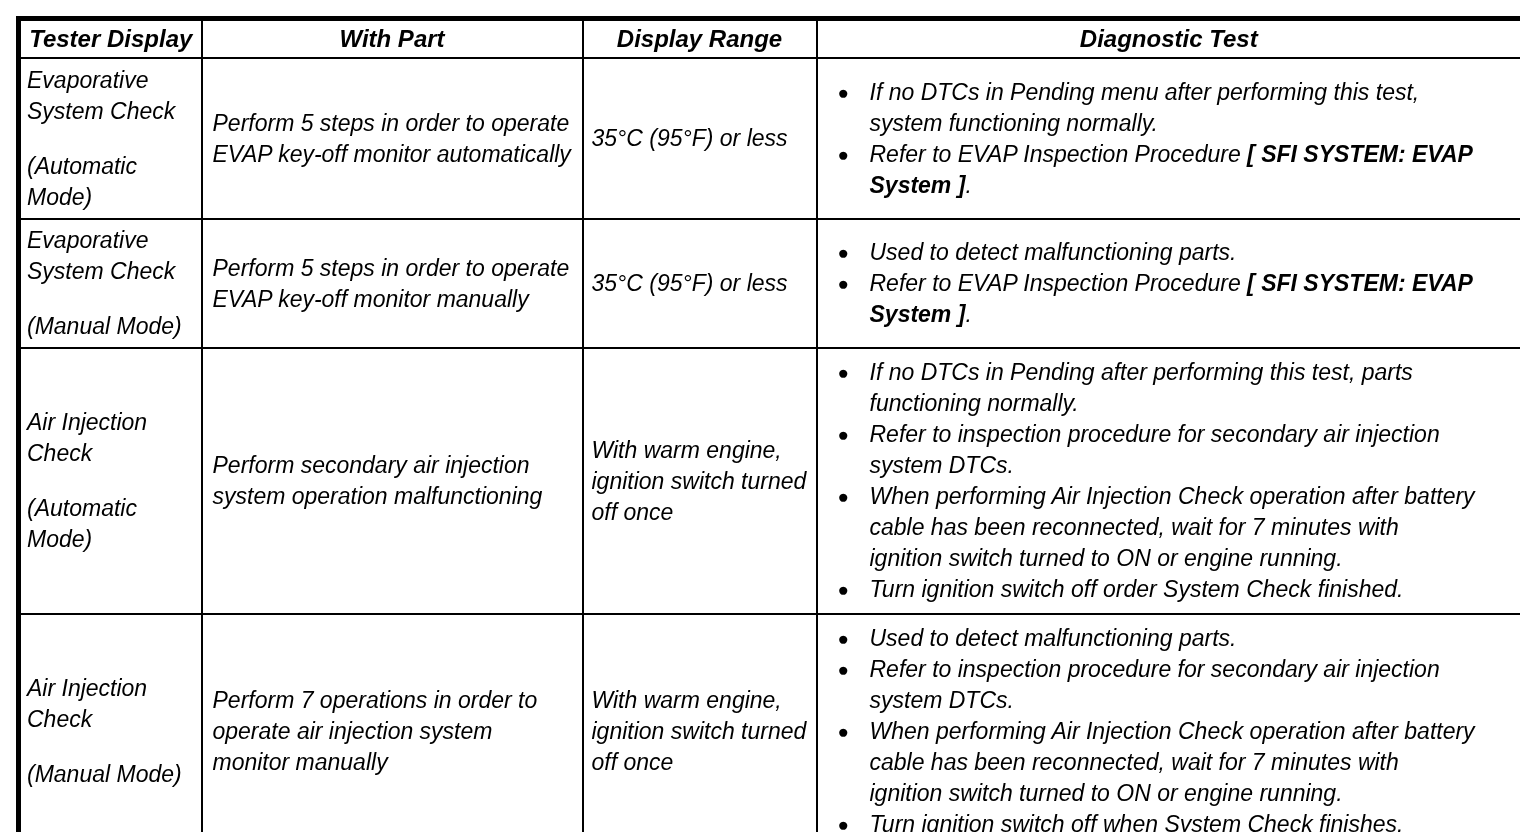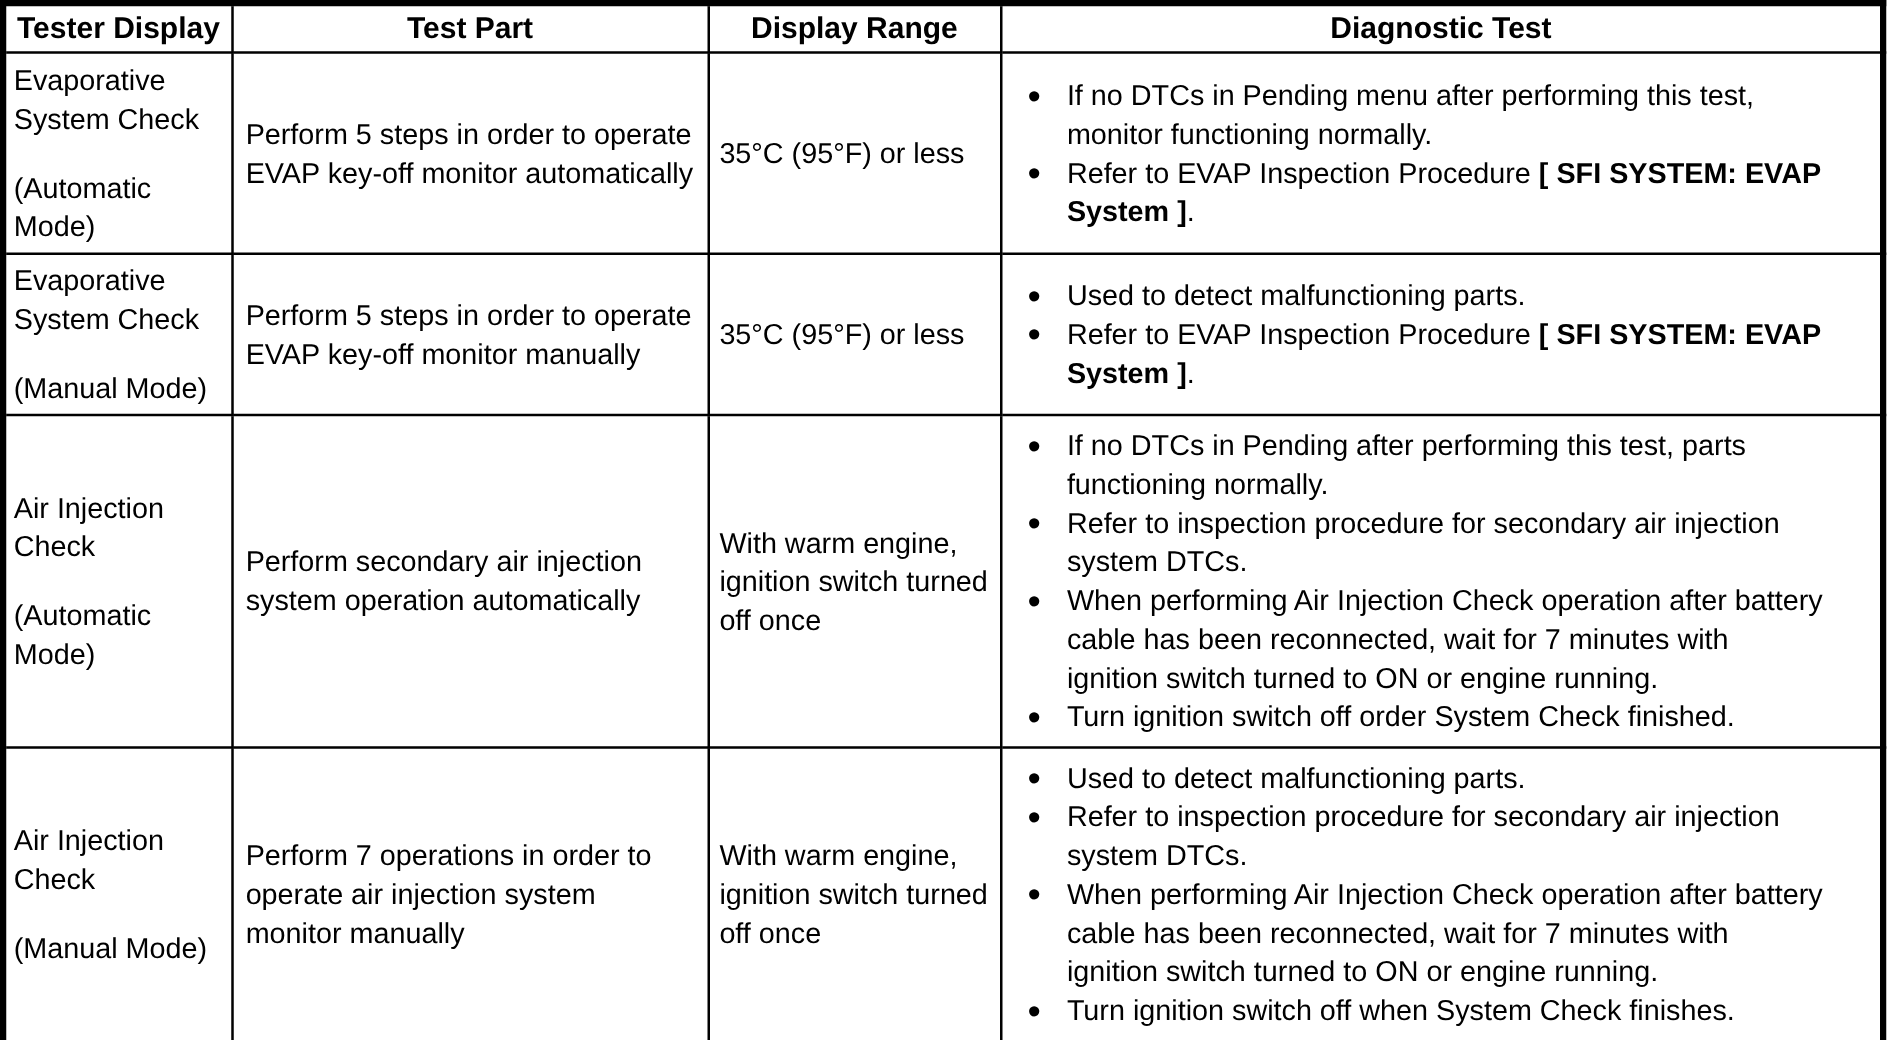--- a/index.html
+++ b/index.html
@@ -4,24 +4,25 @@
 <style>
   html, body {
     margin: 0;
     padding: 0;
     background: #ffffff;
   }
   .page {
     width: 1520px;
     height: 832px;
     box-sizing: border-box;
-    padding: 0;
+    padding: 16px;
     background: #ffffff;
     font-family: "Liberation Sans", sans-serif;
     color: #000000;
+    font-style: italic;
   }
   table.diag-table {
     width: 1504px;
     height: 816px;
     border-collapse: collapse;
     table-layout: fixed;
     border: 5px solid #000000;
   }
   col.c1 { width: 183px; }
   col.c2 { width: 381px; }
@@ -78,37 +79,37 @@
   <table class="diag-table">
     <colgroup>
       <col class="c1">
         <col class="c2">
         <col class="c3">
         <col class="c4">
     </colgroup>
     <thead>
       <tr class="header-row">
         <th>Tester Display</th>
-        <th>Test Part</th>
+        <th>With Part</th>
         <th>Display Range</th>
         <th>Diagnostic Test</th>
       </tr>
     </thead>
     <tbody>
         <tr>
           <td class="col-display">
             <div class="disp-line">Evaporative System Check</div>
             <div class="disp-line mode">(Automatic Mode)</div>
           </td>
           <td class="col-part">Perform 5 steps in order to operate EVAP key-off monitor automatically</td>
           <td class="col-range">35°C (95°F) or less</td>
           <td class="col-note">
             <div class="note">
               <span class="bullet">●</span>
-              <span class="note-text"><span class="">If no DTCs in Pending menu after performing this test, monitor functioning normally.</span></span>
+              <span class="note-text"><span class="">If no DTCs in Pending menu after performing this test, system functioning normally.</span></span>
             </div>
             <div class="note">
               <span class="bullet">●</span>
               <span class="note-text"><span class="">Refer to EVAP Inspection Procedure </span><span class="b">[ SFI SYSTEM: EVAP System ]</span><span class="">.</span></span>
             </div>
           </td>
         </tr>
         <tr>
           <td class="col-display">
             <div class="disp-line">Evaporative System Check</div>
@@ -125,21 +126,21 @@
               <span class="bullet">●</span>
               <span class="note-text"><span class="">Refer to EVAP Inspection Procedure </span><span class="b">[ SFI SYSTEM: EVAP System ]</span><span class="">.</span></span>
             </div>
           </td>
         </tr>
         <tr>
           <td class="col-display">
             <div class="disp-line">Air Injection Check</div>
             <div class="disp-line mode">(Automatic Mode)</div>
           </td>
-          <td class="col-part">Perform secondary air injection system operation automatically</td>
+          <td class="col-part">Perform secondary air injection system operation malfunctioning</td>
           <td class="col-range">With warm engine, ignition switch turned off once</td>
           <td class="col-note">
             <div class="note">
               <span class="bullet">●</span>
               <span class="note-text"><span class="">If no DTCs in Pending after performing this test, parts functioning normally.</span></span>
             </div>
             <div class="note">
               <span class="bullet">●</span>
               <span class="note-text"><span class="">Refer to inspection procedure for secondary air injection system DTCs.</span></span>
             </div>

